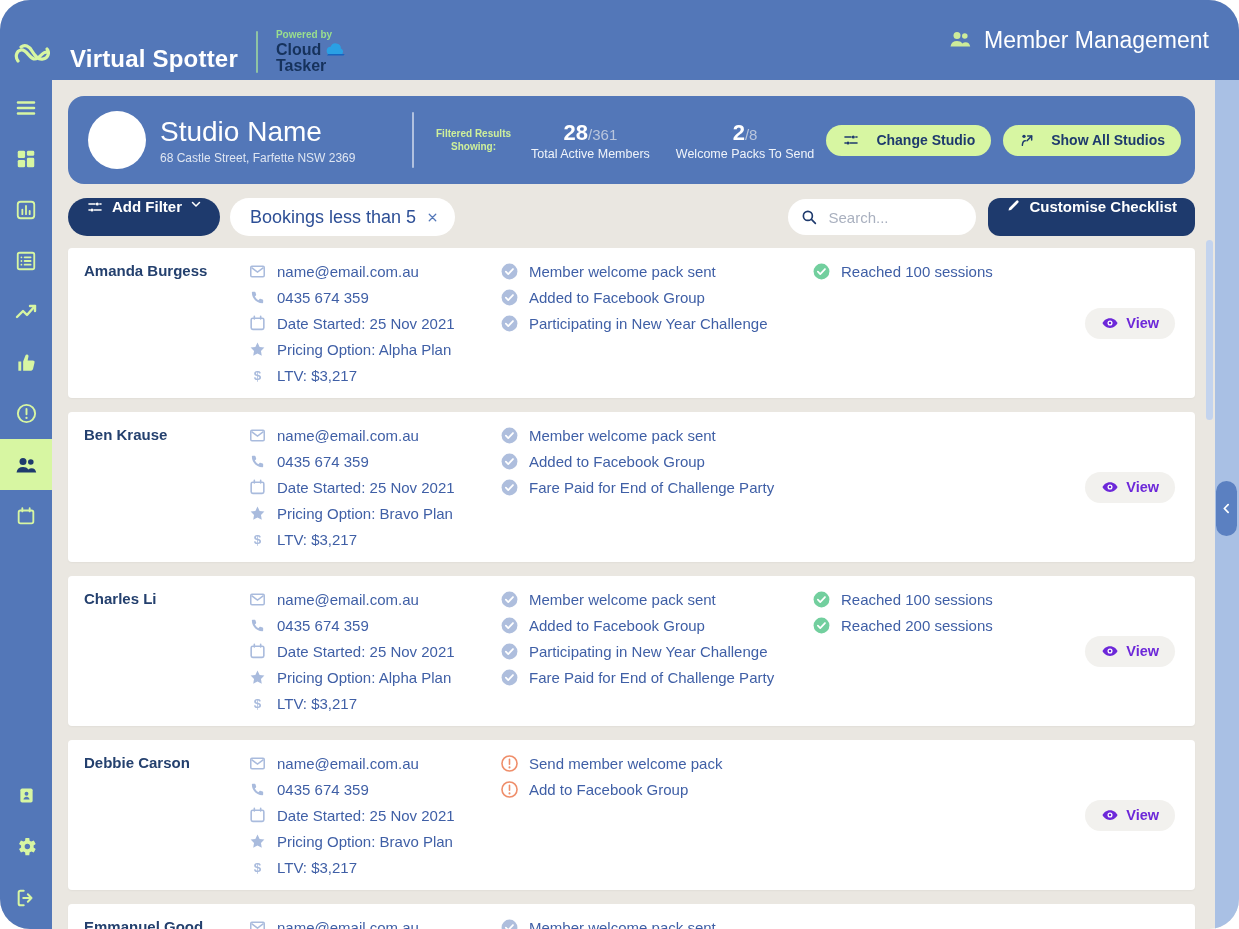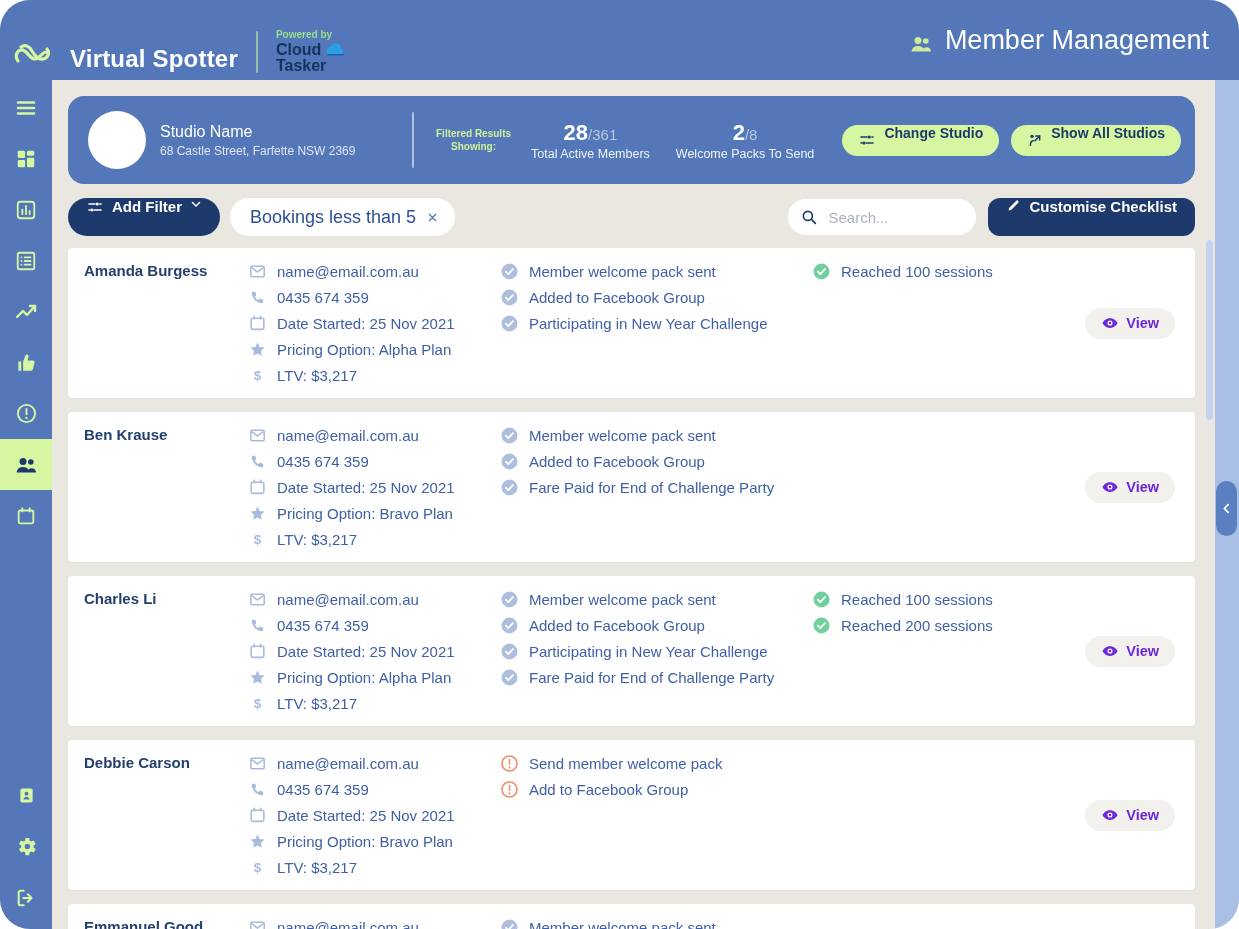--- a/index.html
+++ b/index.html
@@ -10,52 +10,52 @@
   
   .hdr{position:absolute;top:0;left:0;right:0;height:80px;background:#5377b8;
        display:flex;align-items:center;justify-content:space-between;padding:0 30px 0 14px;z-index:5;}
   .brand{display:flex;align-items:flex-end;gap:12px;}
   .brand-name{color:#fff;font-size:24px;font-weight:600;letter-spacing:.2px;}
   .brand-div{width:2px;height:42px;background:#8fc3a4;border-radius:2px;margin:0 6px;}
   .powered{display:flex;flex-direction:column;line-height:1;}
   .powered-lbl{color:#9adf8e;font-size:10px;font-weight:600;margin-bottom:2px;margin-top:23px;}
   .ct-line{display:flex;align-items:center;gap:4px;}
   .ct-txt{color:#16325c;font-size:16px;font-weight:700;line-height:.95;}
-  .page-title{display:flex;align-items:flex-end;gap:10px;color:#fff;font-size:27px;font-weight:500;}
+  .page-title{display:flex;align-items:flex-start;gap:10px;color:#fff;font-size:23px;font-weight:500;}
 
   
   .sidebar{position:absolute;top:80px;left:0;bottom:0;width:52px;background:#5377b8;
            display:flex;flex-direction:column;z-index:4;}
   .side-top{display:flex;flex-direction:column;padding-top:2px;}
   .side-bottom{margin-top:auto;display:flex;flex-direction:column;padding-bottom:6px;}
   .side-item{width:52px;height:51px;display:flex;align-items:center;justify-content:center;
              color:#d7f6a2;cursor:pointer;}
   .side-item.active{background:#d7f6a2;color:#1e3a6d;}
   .icn{display:inline-flex;align-items:center;justify-content:center;}
   .icn svg{display:block;}
 
   
   .main{position:absolute;left:68px;top:96px;width:1127px;}
 
   
   .studio{height:88px;background:#5377b8;border-radius:16px;display:flex;align-items:center;
           padding:0 14px 0 20px;margin-bottom:14px;}
   .avatar{width:58px;height:58px;border-radius:50%;background:#fff;flex:0 0 auto;}
   .studio-id{margin-left:14px;min-width:230px;}
-  .studio-name{color:#fff;font-size:16px;font-weight:500;}
+  .studio-name{color:#fff;font-size:28px;font-weight:500;}
   .studio-addr{color:#dfe6f2;font-size:12px;margin-top:3px;}
   .studio-sep{width:2px;height:56px;background:rgba(255,255,255,.55);border-radius:2px;margin:0 22px;}
   .filtered-lbl{color:#cff09a;font-size:10px;font-weight:700;text-align:center;line-height:1.35;margin-right:20px;}
   .stats{display:flex;gap:26px;align-items:center;}
   .stat{text-align:center;}
   .stat-num{color:#fff;font-size:22px;font-weight:700;}
   .stat-den{color:#b9c6dd;font-size:15px;font-weight:400;}
   .stat-lbl{color:#f0f4fa;font-size:12.5px;margin-top:1px;}
   .studio-btns{margin-left:auto;display:flex;gap:12px;}
-  .pill-lime{display:flex;gap:8px;background:#d7f6a2;color:#1e3a6d;
+  .pill-lime{display:flex;align-items:center;gap:16px;background:#d7f6a2;color:#1e3a6d;
              border:none;border-radius:16px;height:31px;padding:0 16px;font-family:inherit;
              font-size:14px;font-weight:700;cursor:pointer;}
 
   
   .fbar{display:flex;align-items:center;margin-bottom:12px;}
   .pill-navy{display:flex;align-items:flex-start;gap:8px;background:#1e3a6d;color:#fff;border:none;
              border-radius:19px;height:38px;padding:0 18px;font-family:inherit;font-size:15px;
              font-weight:700;cursor:pointer;}
   .chip{display:flex;align-items:center;gap:10px;background:#fff;color:#2d4f96;border-radius:19px;
         height:38px;padding:0 16px 0 20px;font-size:18px;margin-left:10px;}

